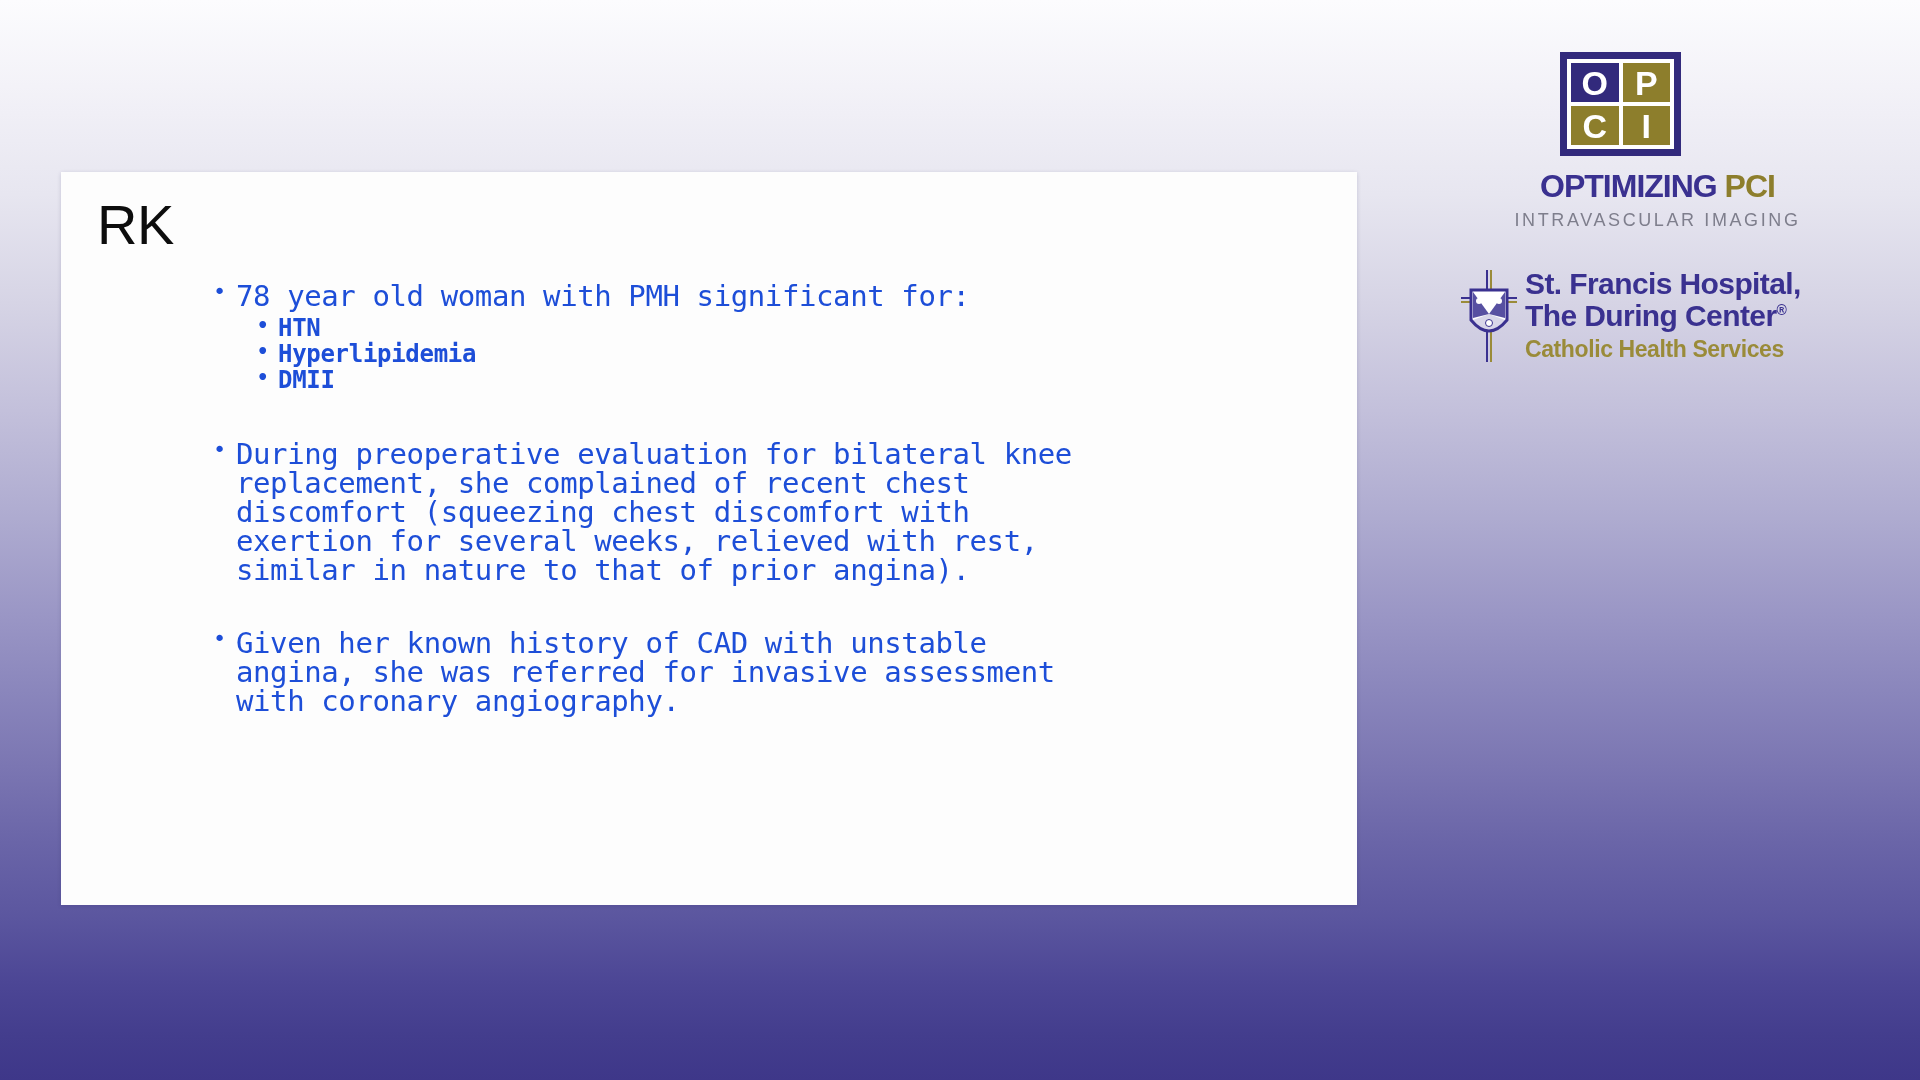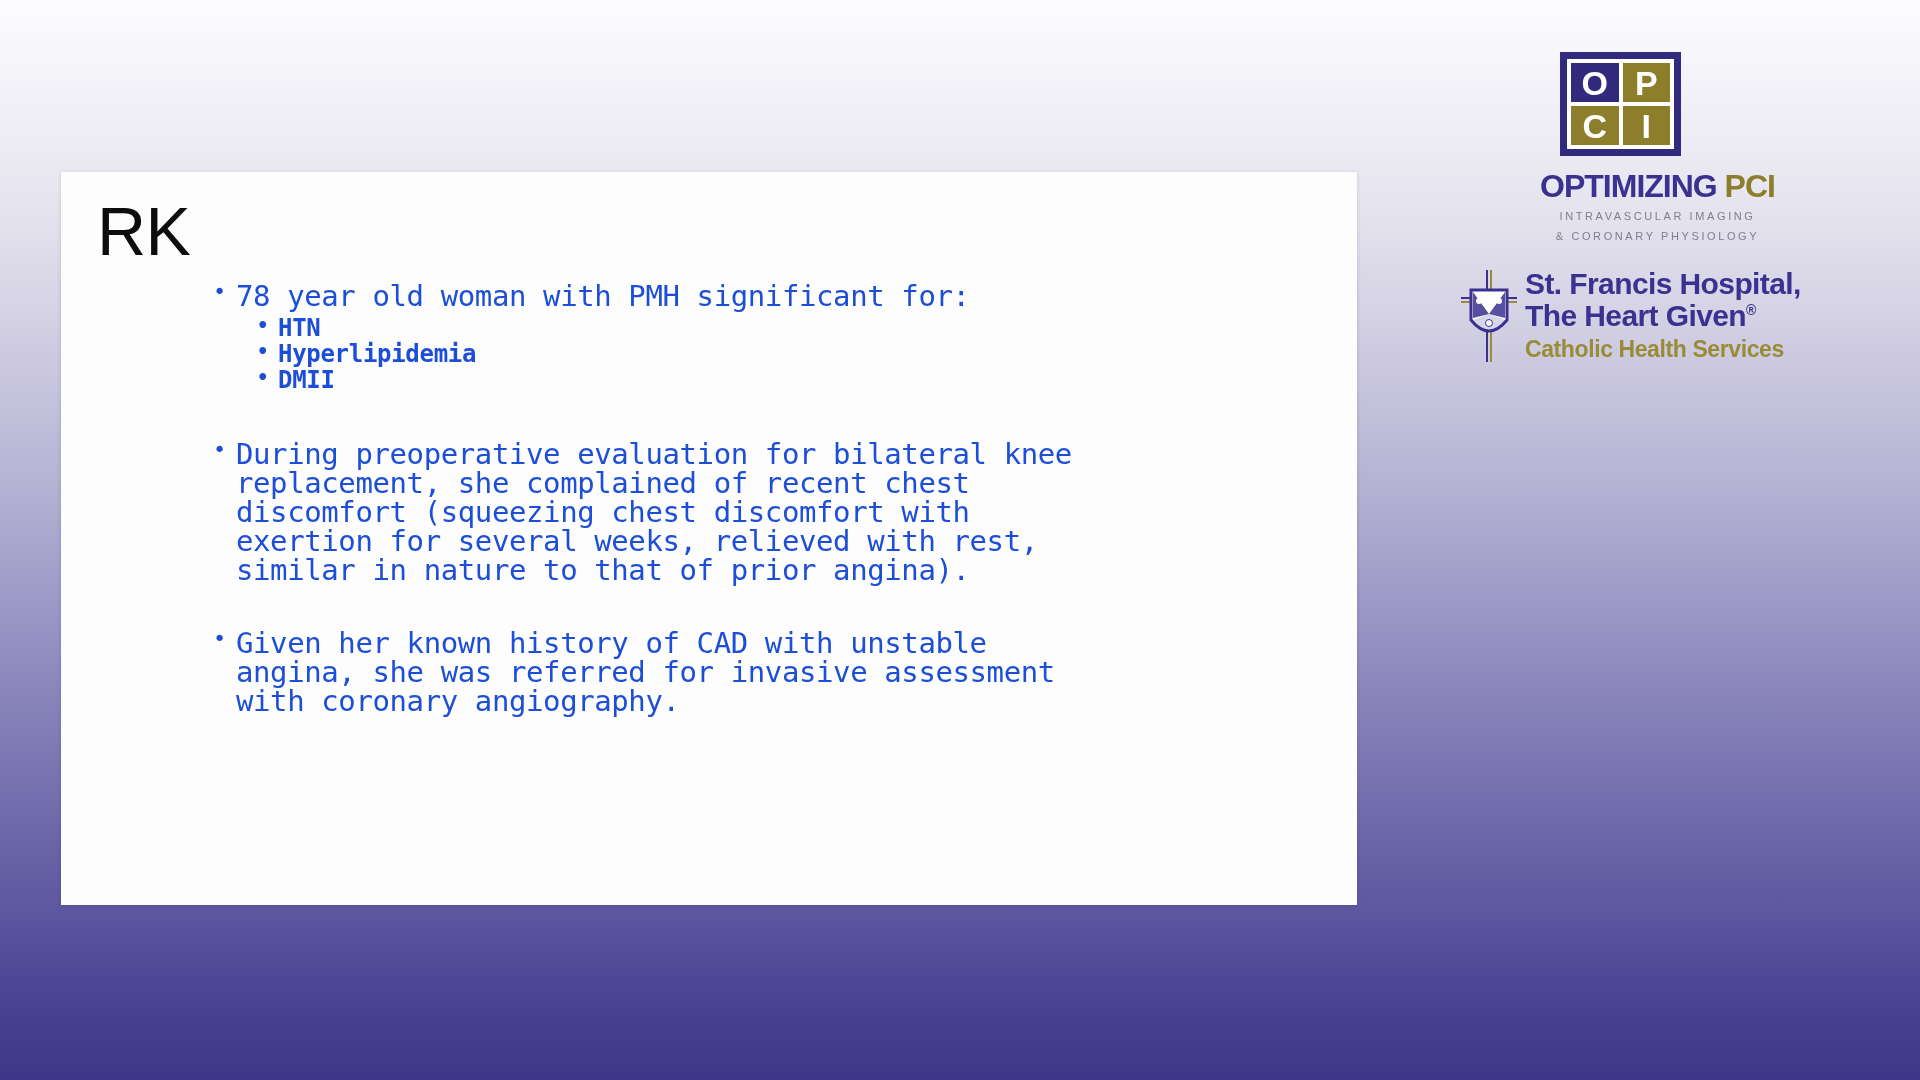--- a/index.html
+++ b/index.html
@@ -34,21 +34,21 @@
     left: 61px; top: 172px;
     width: 1296px; height: 733px;
     background: #fdfdfd;
     box-shadow: 0 1px 4px rgba(40,35,90,0.18);
   }
   #slide-title {
     position: absolute;
     left: 36px; top: 20px;
     font-family: "Liberation Sans", sans-serif;
     font-weight: 300;
-    font-size: 68px;
+    font-size: 56px;
     color: #0d0d0d;
     letter-spacing: -0.5px;
   }
   #slide-body {
     position: absolute;
     left: 150px; top: 110px;
     width: 1120px;
     font-family: "DejaVu Sans Mono", monospace;
     color: #1d4ed8;
   }
@@ -129,21 +129,21 @@
     font-size: 32px;
     letter-spacing: -1px;
     white-space: nowrap;
   }
   .wm-a { color: #3a3190; }
   .wm-b { color: #8d7e2c; }
   #opci-sub1, #opci-sub2 {
     position: absolute; left: 0; width: 525px;
     text-align: center;
     font-family: "Liberation Sans", sans-serif;
-    font-size: 11px;
+    font-size: 18px;
     letter-spacing: 2.6px;
     color: #7e7e8c;
     white-space: nowrap;
   }
   #opci-sub1 { top: 210px; }
   #opci-sub2 { top: 230px; }
 
   
   #sfh-block { position: absolute; left: 62px; top: 268px; width: 450px; height: 100px; }
   #sfh-crest { position: absolute; left: 0; top: 0; width: 64px; height: 96px; }
@@ -225,38 +225,37 @@
         <div class="qcell q-c">C</div>
         <div class="qcell q-i">I</div>
       </div>
     </div>
 
     <div id="opci-wordmark">
       <span class="wm-a">OPTIMIZING</span>
       <span class="wm-b">PCI</span>
     </div>
     <div id="opci-sub1">INTRAVASCULAR IMAGING</div>
-    <div id="opci-sub2">&amp; CORONARY PHYSIOLOGY</div>
 
     <div id="sfh-block">
       <svg id="sfh-crest" viewBox="0 0 64 96">
         <line x1="30" y1="2" x2="30" y2="94" stroke="#3a3190" stroke-width="2"></line>
         <line x1="34" y1="2" x2="34" y2="94" stroke="#9a8b39" stroke-width="2"></line>
         <line x1="4" y1="30" x2="60" y2="30" stroke="#3a3190" stroke-width="2"></line>
         <line x1="4" y1="34" x2="60" y2="34" stroke="#9a8b39" stroke-width="2"></line>
         <path d="M14 22 L50 22 L50 52 Q32 74 14 52 Z" fill="#ffffff" stroke="#3a3190" stroke-width="3"></path>
         <path d="M16 24 L48 24 L32 46 Z" fill="#ffffff"></path>
         <path d="M16 24 L32 46 L16 50 Z" fill="#3a3190" opacity="0.85"></path>
         <path d="M48 24 L32 46 L48 50 Z" fill="#3a3190" opacity="0.85"></path>
         <path d="M16 52 Q32 72 48 52 L32 46 Z" fill="#3a3190" opacity="0.2"></path>
         <circle cx="22" cy="33" r="3" fill="#ffffff"></circle>
         <circle cx="42" cy="33" r="3" fill="#ffffff"></circle>
         <circle cx="32" cy="55" r="3.5" fill="#ffffff" stroke="#3a3190" stroke-width="1"></circle>
       </svg>
       <div id="sfh-lines">
         <div class="sfh-l1">St. Francis Hospital,</div>
-        <div class="sfh-l2"><span>The Heart Given</span><span class="sfh-reg">®</span></div>
+        <div class="sfh-l2"><span>The During Center</span><span class="sfh-reg">®</span></div>
         <div class="sfh-l3">Catholic Health Services</div>
       </div>
     </div>
 
   </div>
 </div>
 
 </body></html>

